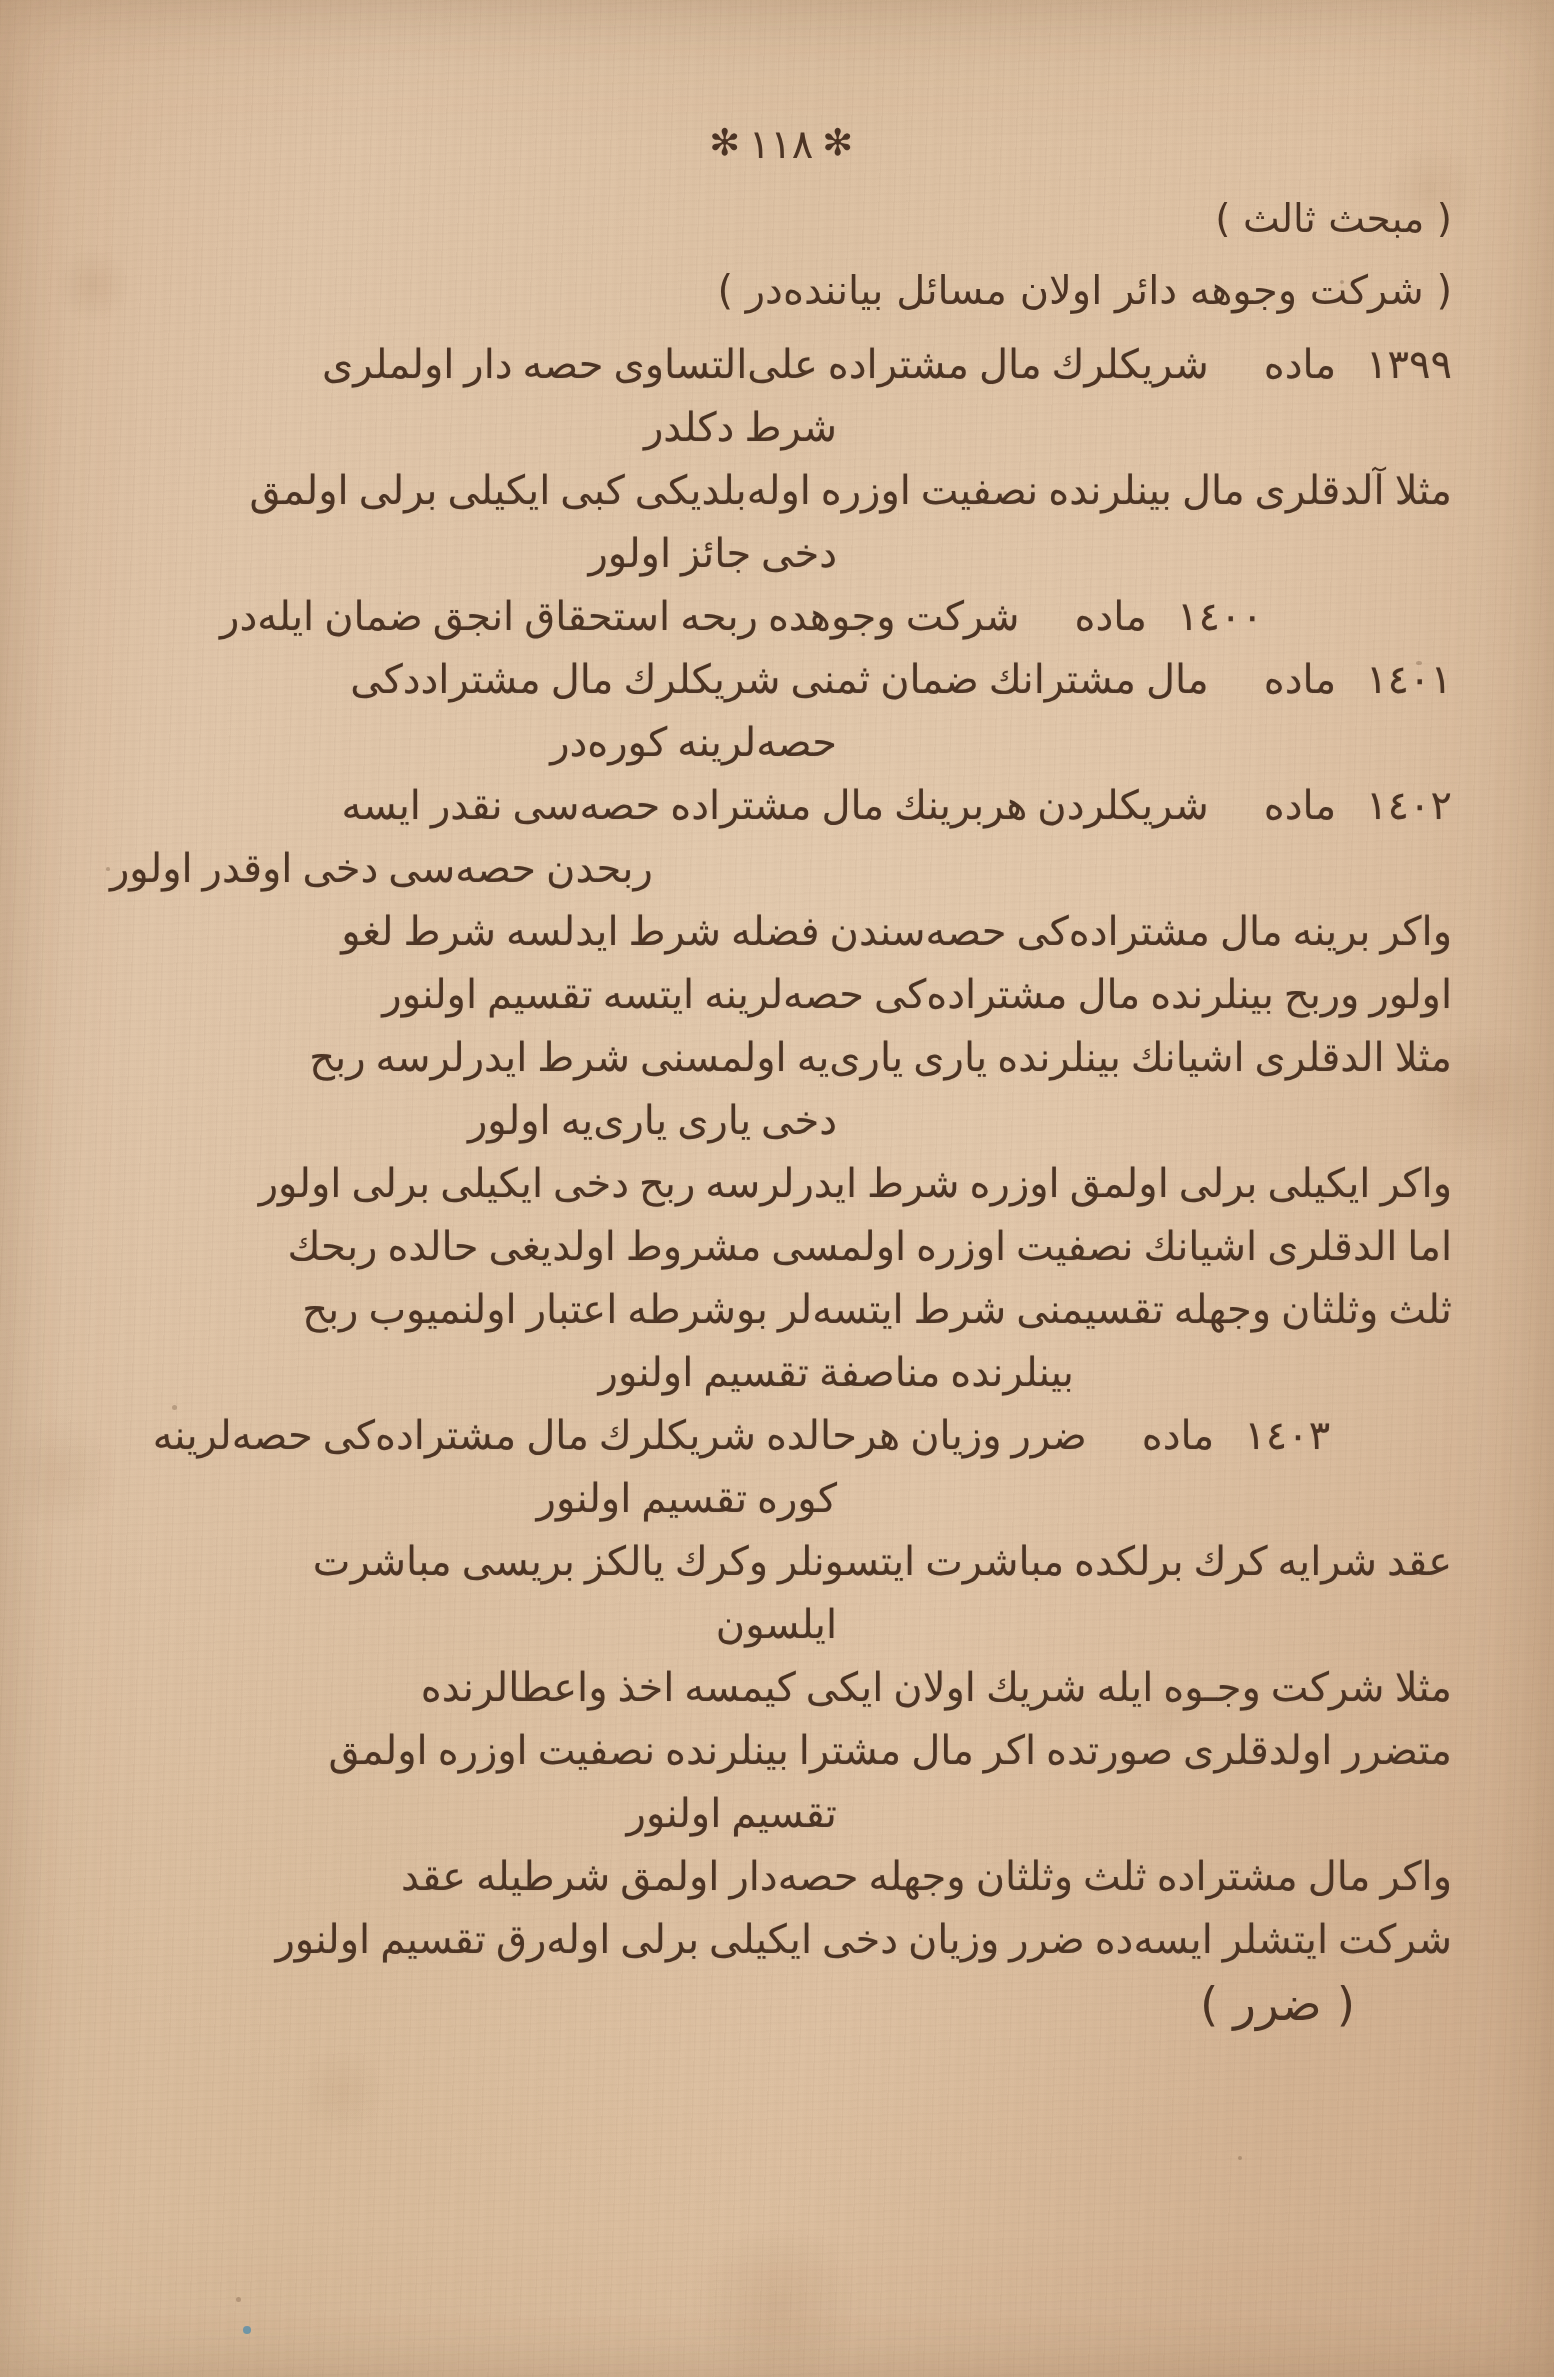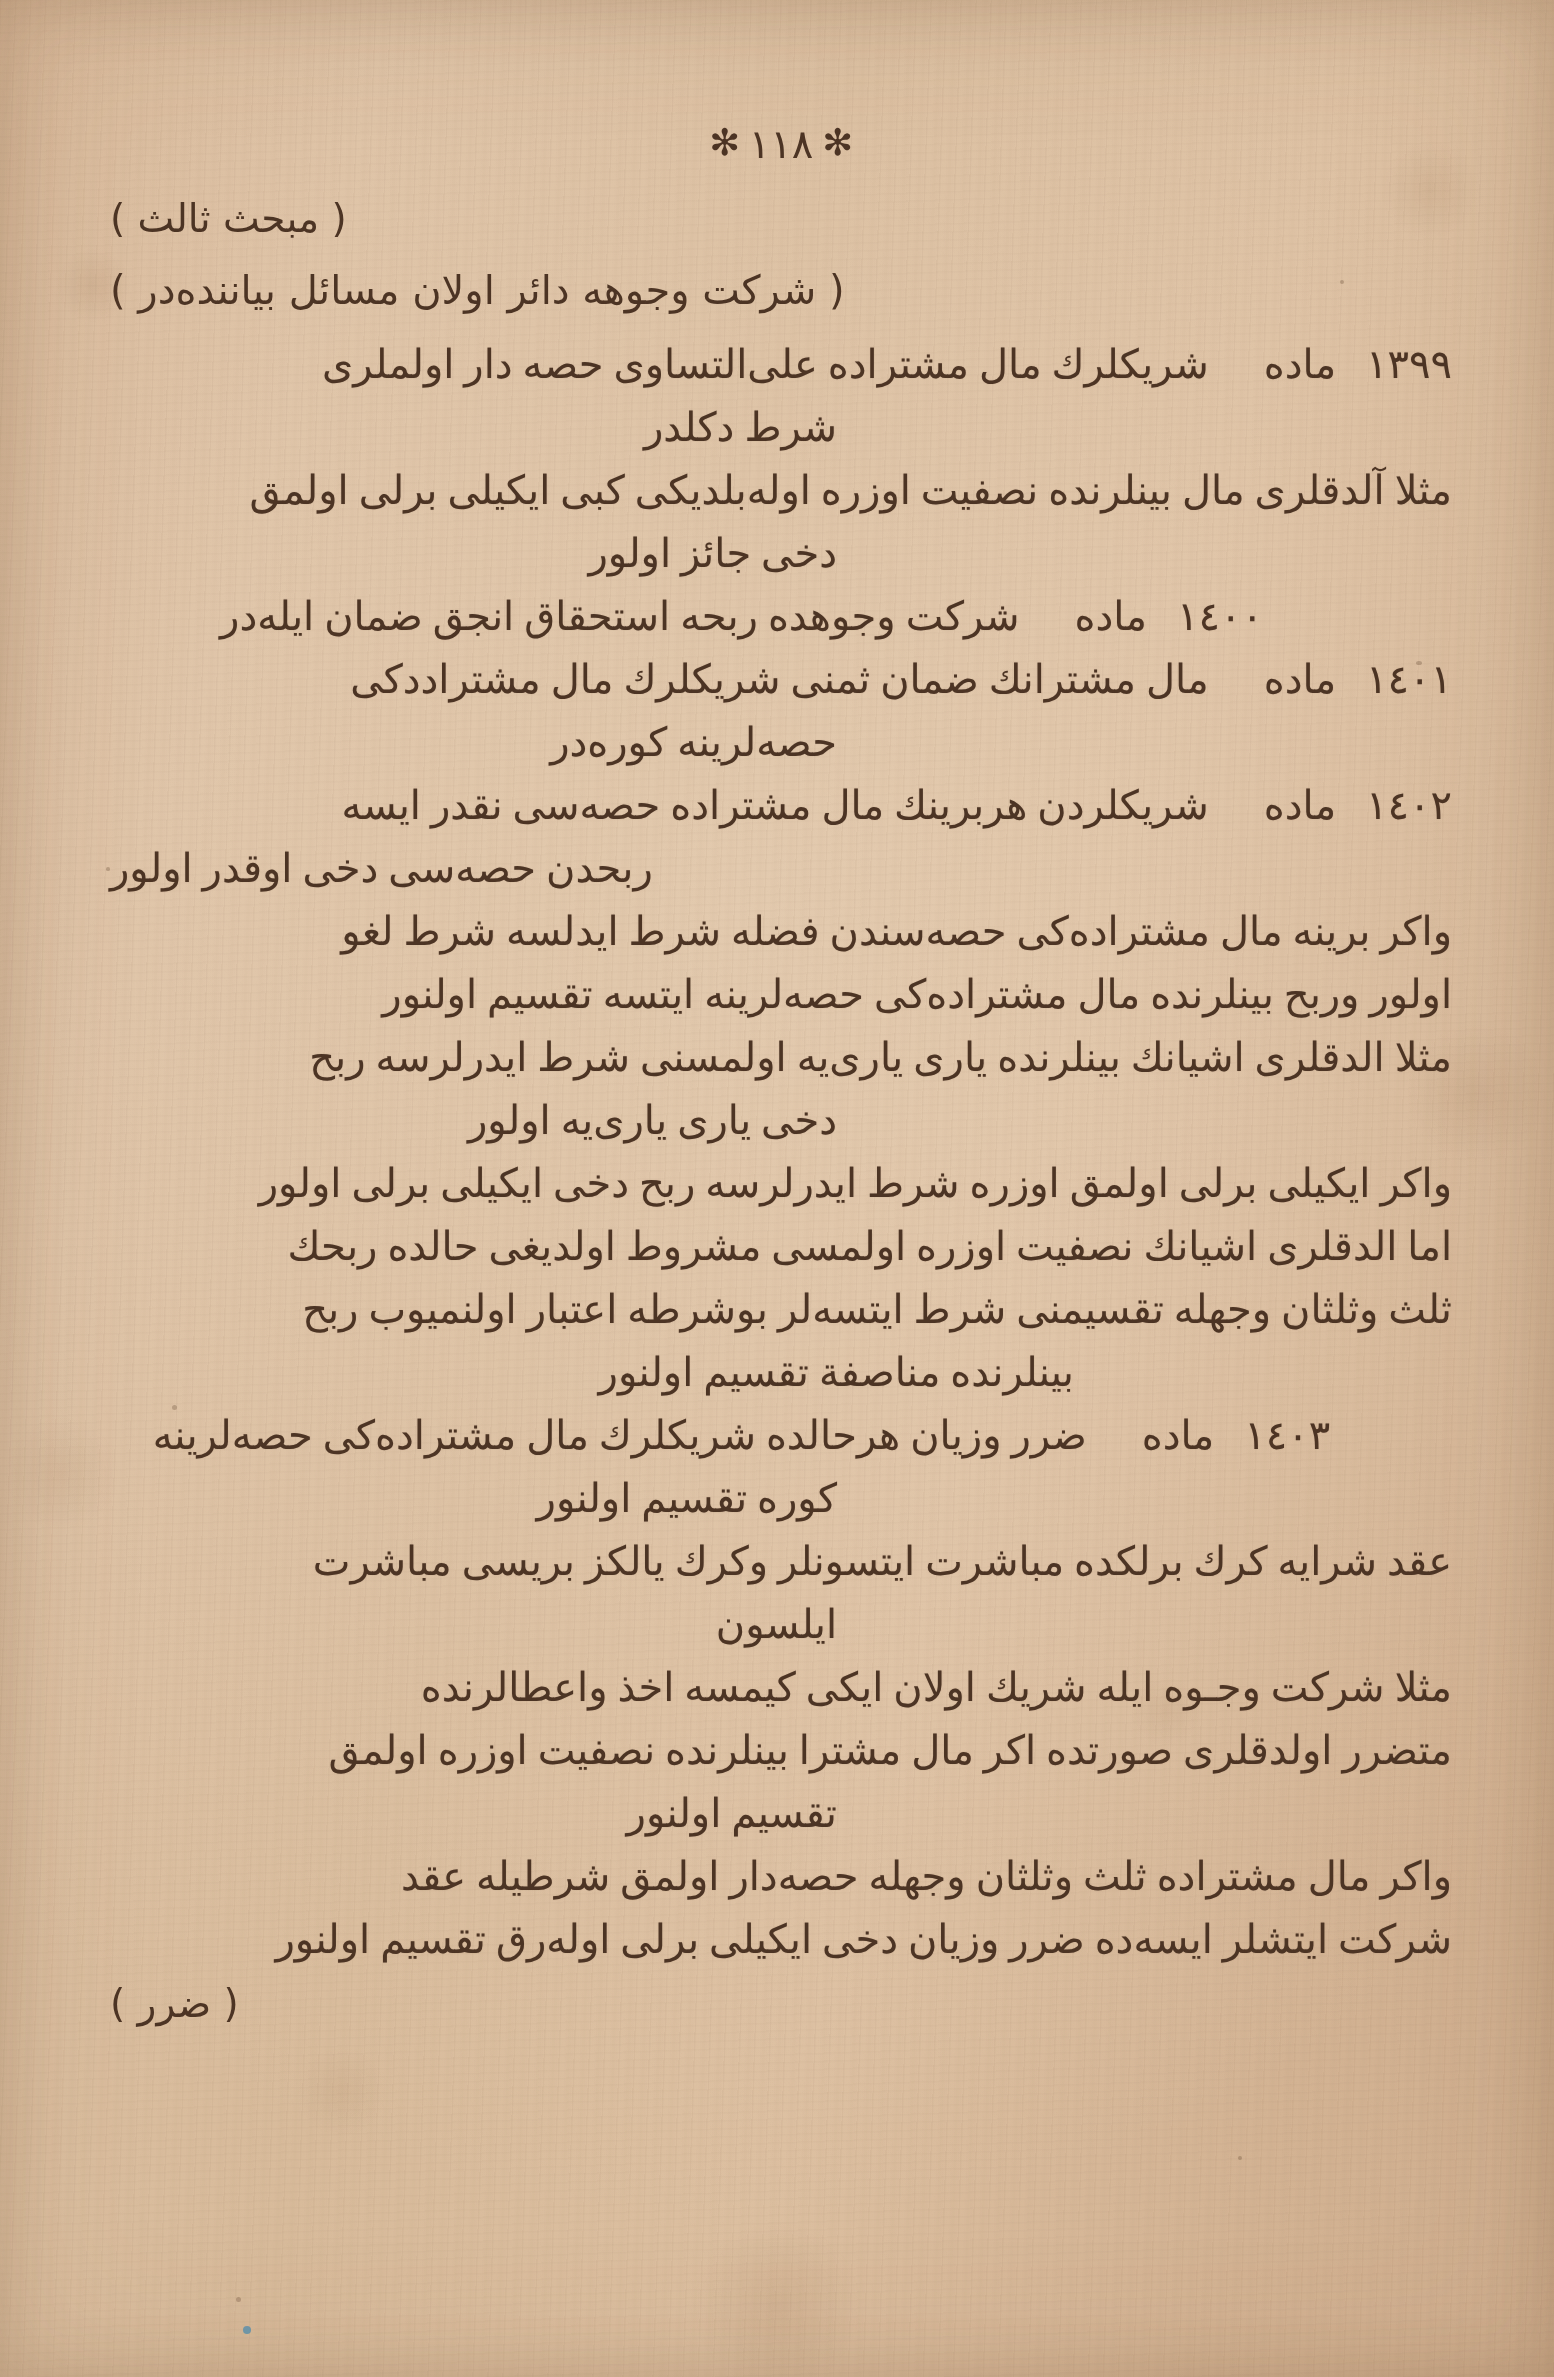--- a/index.html
+++ b/index.html
@@ -128,21 +128,21 @@
   }
   .flourish {
     display: inline-block;
     font-size: 37px;
     color: #4c3424;
     transform: translateY(-3.5px);
     margin: 0 8.8px;
   }
 
   .center-line {
-    text-align: left;
+    text-align: right;
     direction: rtl;
     font-size: 39px;
     line-height: 69px;
     color: #4c3424;
   }
   .center-line.sub {
     font-size: 40px;
     line-height: 74px;
     letter-spacing: 0.9px;
   }
@@ -152,23 +152,23 @@
   .l-ind-sm { text-align: center; padding-right: 79px; }
   .l-ind-lg { padding-right: 378px; }
   .l-ind-xl { text-align: left; padding-right: 492px; }
   .l-ind-xxl{ text-align: right; padding-right: 615px; }
 
   .artnum { letter-spacing: 1.8px; }
   .gap-wide { display: inline-block; width: 55px; }
   .gap-mid  { display: inline-block; width: 30px; }
 
   .catchword {
-    text-align: left;
+    text-align: right;
     padding-right: 97px;
-    font-size: 39px;
+    font-size: 47px;
     line-height: 65px;
     color: #4c3424;
   }
 
   .spacer-xs { height: 5.3px; }
 </style>
 </head>
 <body>
 
 <div class="page">

